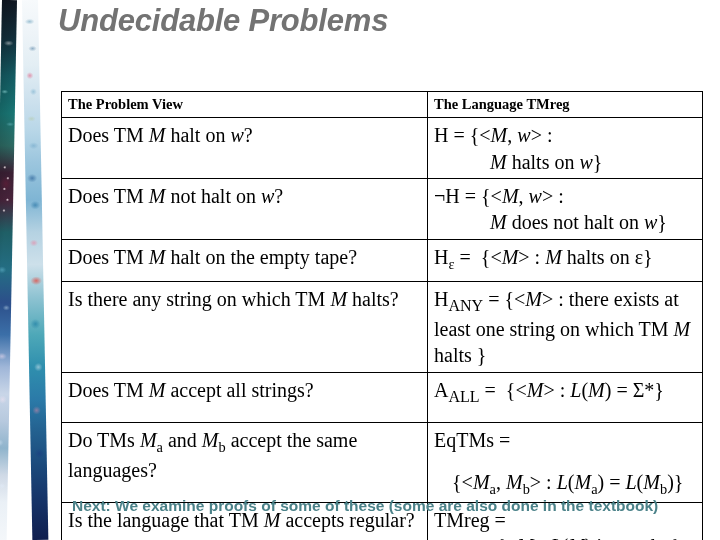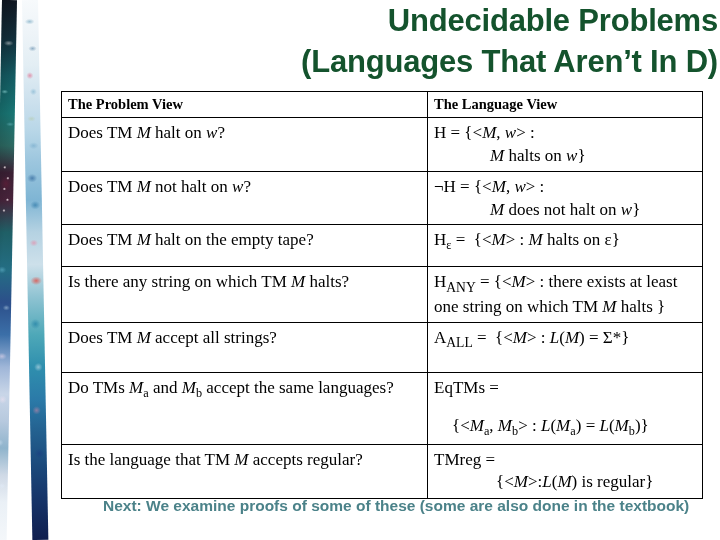--- a/index.html
+++ b/index.html
@@ -105,46 +105,47 @@
         #101f4f 100%);
     box-shadow: 0 0 0 1px rgba(255,255,255,.6);
   }
 
   
   #title-block {
     position: absolute;
     left: 58px;
     top: 0px;
     width: 660px;
-    text-align: right;
+    text-align: left;
     font-family: "Liberation Sans", sans-serif;
     font-weight: bold;
     font-size: 31px;
     line-height: 41px;
-    color: #14532d;
+    color: #737373;
     letter-spacing: -0.2px;
+    font-style: italic;
   }
   #title-block .tline { display: block; white-space: nowrap; }
 
   
   #problems-table {
     position: absolute;
     left: 61px;
     top: 91px;
     width: 641px;
     border-collapse: collapse;
     table-layout: fixed;
   }
   #problems-table td, #problems-table th {
     border: 1.6px solid #000000;
     padding: 4px 6px 3px 6px;
     vertical-align: top;
     text-align: left;
     font-family: "Liberation Serif", serif;
-    font-size: 17px;
+    font-size: 20px;
     line-height: 1.32;
     color: #000000;
   }
   #problems-table th {
     font-weight: bold;
     font-size: 14.5px;
     padding-top: 3px;
     padding-bottom: 3px;
   }
   .col-problem { width: 366px; }
@@ -170,43 +171,41 @@
   #next-caption {
     position: absolute;
     left: 72px;
     top: 495px;
     width: 618px;
     font-family: "Liberation Sans", sans-serif;
     font-weight: bold;
     font-size: 15.5px;
     line-height: 21px;
     color: #4b8289;
-    margin-left: 31px;
   }
 </style>
 </head>
 <body>
 
 <div class="deco-strip" id="strip-dark"></div>
 <div class="deco-strip" id="strip-light"></div>
 
 <div id="title-block">
   <span class="tline">Undecidable Problems</span>
-  <span class="tline">(Languages That Aren’t In D)</span>
 </div>
 
 <table id="problems-table">
   <colgroup>
     <col class="col-problem">
     <col class="col-language">
   </colgroup>
   <tbody>
     <tr class="r0">
       <th>The Problem View</th>
-      <th>The Language View</th>
+      <th>The Language TMreg</th>
     </tr>
 
     <tr class="r1">
       <td>Does TM <span class="ital">M</span> halt on <span class="ital">w</span>?</td>
       <td>H = {&lt;<span class="ital">M</span>, <span class="ital">w</span>&gt; :<span class="indent1"><span class="ital">M</span> halts on <span class="ital">w</span>}</span></td>
     </tr>
 
     <tr class="r2">
       <td>Does TM <span class="ital">M</span> not halt on <span class="ital">w</span>?</td>
       <td>¬H = {&lt;<span class="ital">M</span>, <span class="ital">w</span>&gt; :<span class="indent1"><span class="ital">M</span> does not halt on <span class="ital">w</span>}</span></td>

